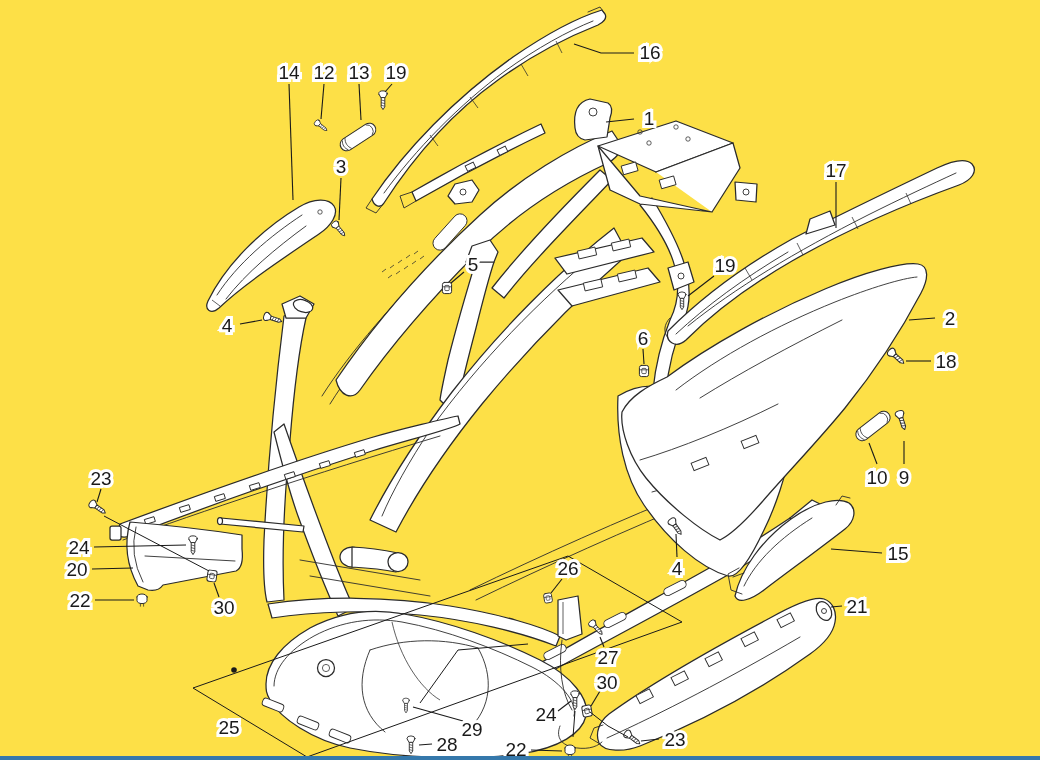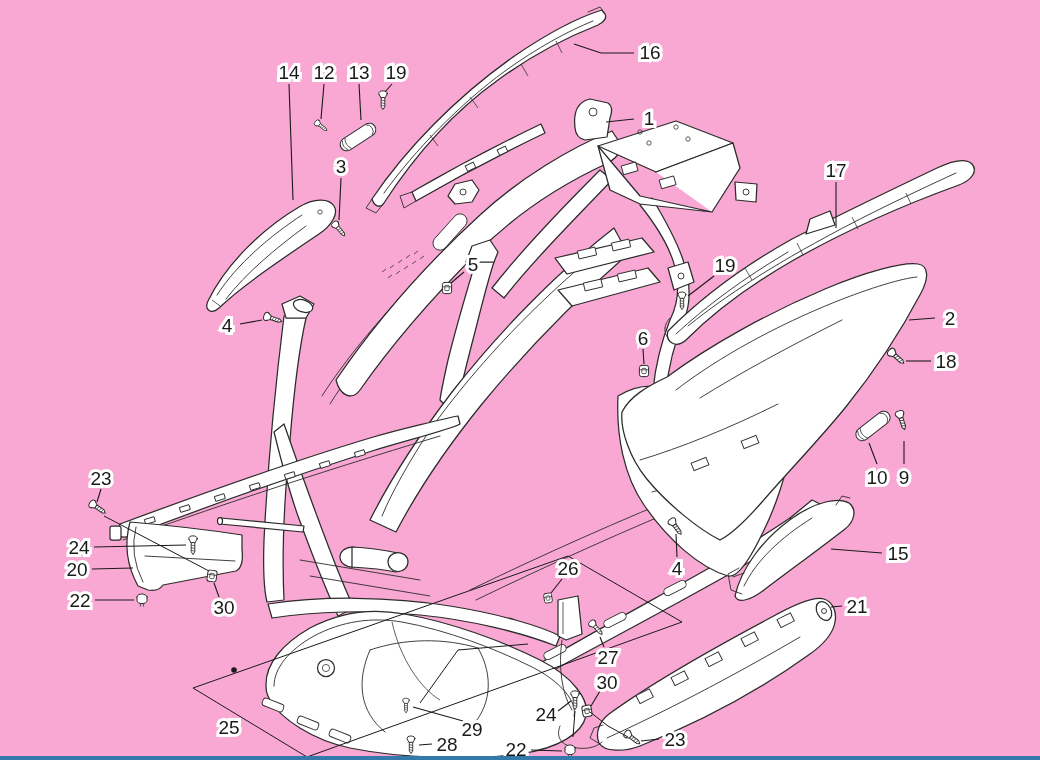--- a/index.html
+++ b/index.html
@@ -1,16 +1,16 @@
 <!DOCTYPE html>
 <html style="--line: #2b2b2b;"><head>
 <meta charset="utf-8">
 <style>
   html,body{margin:0;padding:0;background:#ffffff;}
-  .canvas{position:relative;width:1040px;height:760px;background:#f9a8d4;overflow:hidden;
+  .canvas{position:relative;width:1040px;height:760px;background:#fde047;overflow:hidden;
           font-family:"Liberation Sans", sans-serif;}
   .canvas svg{position:absolute;left:0;top:0;}
   .bottom-bar{position:absolute;left:0;bottom:0;width:100%;height:4px;background:#3578ab;}
   .part{fill:#ffffff;stroke:var(--line,#2b2b2b);stroke-width:1.25;stroke-linejoin:round;stroke-linecap:round;}
   .pline{fill:none;stroke:var(--line,#2b2b2b);stroke-width:0.9;stroke-linejoin:round;stroke-linecap:round;}
   .pthin{fill:none;stroke:var(--line,#2b2b2b);stroke-width:0.75;}
   .hole{fill:#ffffff;stroke:var(--line,#2b2b2b);stroke-width:0.9;}
   .lead{fill:none;stroke:#1a1a1a;stroke-width:1.1;}
   .callout{fill:none;stroke:#1a1a1a;stroke-width:1;}
   .plabel{font-family:"Liberation Sans",sans-serif;font-size:19px;fill:#1a1a1a;

